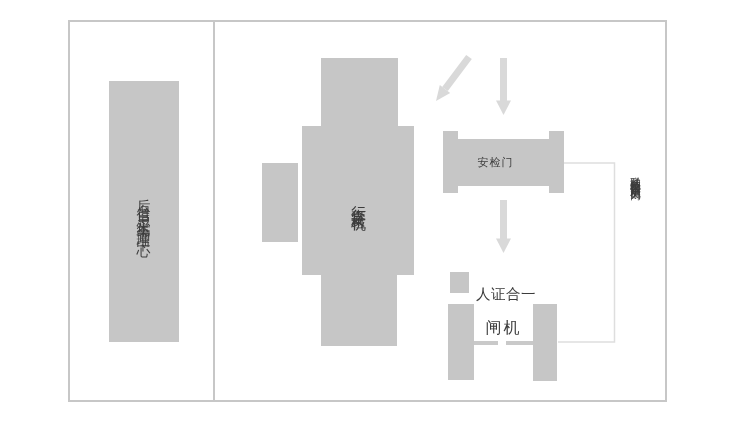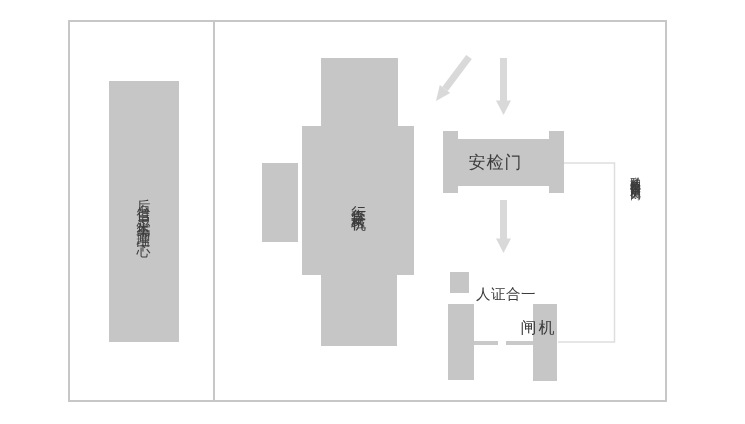--- a/index.html
+++ b/index.html
@@ -34,37 +34,37 @@
   .gate-bar      { left: 457px; top: 139px; width: 93px; height: 47px; padding-right: 16px; }
   .gate-pillar-r { left: 549px; top: 131px; width: 15px; height: 62px; }
 
   .id-square { left: 450px; top: 272px; width: 19px; height: 21px; }
   .id-label  { left: 476px; top: 273px; height: 18px; line-height: 18px;
                font-size: 14.5px; letter-spacing: 0.5px; white-space: nowrap; margin-top: 12px; }
 
   .turn-pillar-l { left: 448px; top: 304px; width: 26px; height: 76px; }
   .turn-pillar-r { left: 533px; top: 304px; width: 24px; height: 77px; }
   .turn-label    { left: 474px; top: 318px; width: 59px; text-align: center;
-                   font-size: 16px; letter-spacing: 2px; white-space: nowrap; margin-left: 35px; }
+                   font-size: 16px; letter-spacing: 2px; white-space: nowrap; }
   .flap-l { left: 474px; top: 341px; width: 24px; height: 4px; background: #c9c9c9; }
   .flap-r { left: 506px; top: 341px; width: 27px; height: 4px; background: #c9c9c9; }
 
   .vtext {
     writing-mode: vertical-rl;
     text-orientation: upright;
     white-space: nowrap;
   }
   .backend-label { font-size: 14px; letter-spacing: 5px; }
   .machine-label { font-size: 15px; letter-spacing: 2.5px; }
   .note-label {
     left: 627px; top: 168px; width: 16px;
     font-size: 10.5px; letter-spacing: 1px;
     text-align: center;
   }
-  .gate-label { font-size: 17px; letter-spacing: 1px; white-space: nowrap; font-family: Liberation Serif, serif; }
+  .gate-label { font-size: 11px; letter-spacing: 1px; white-space: nowrap; font-family: Liberation Serif, serif; }
 
   .overlay { left: 0; top: 0; width: 745px; height: 424px; pointer-events: none; }
 </style>
 </head>
 <body>
 
 <div class="canvas">
 
   <div class="abs frame"></div>
   <div class="abs divider"></div>

